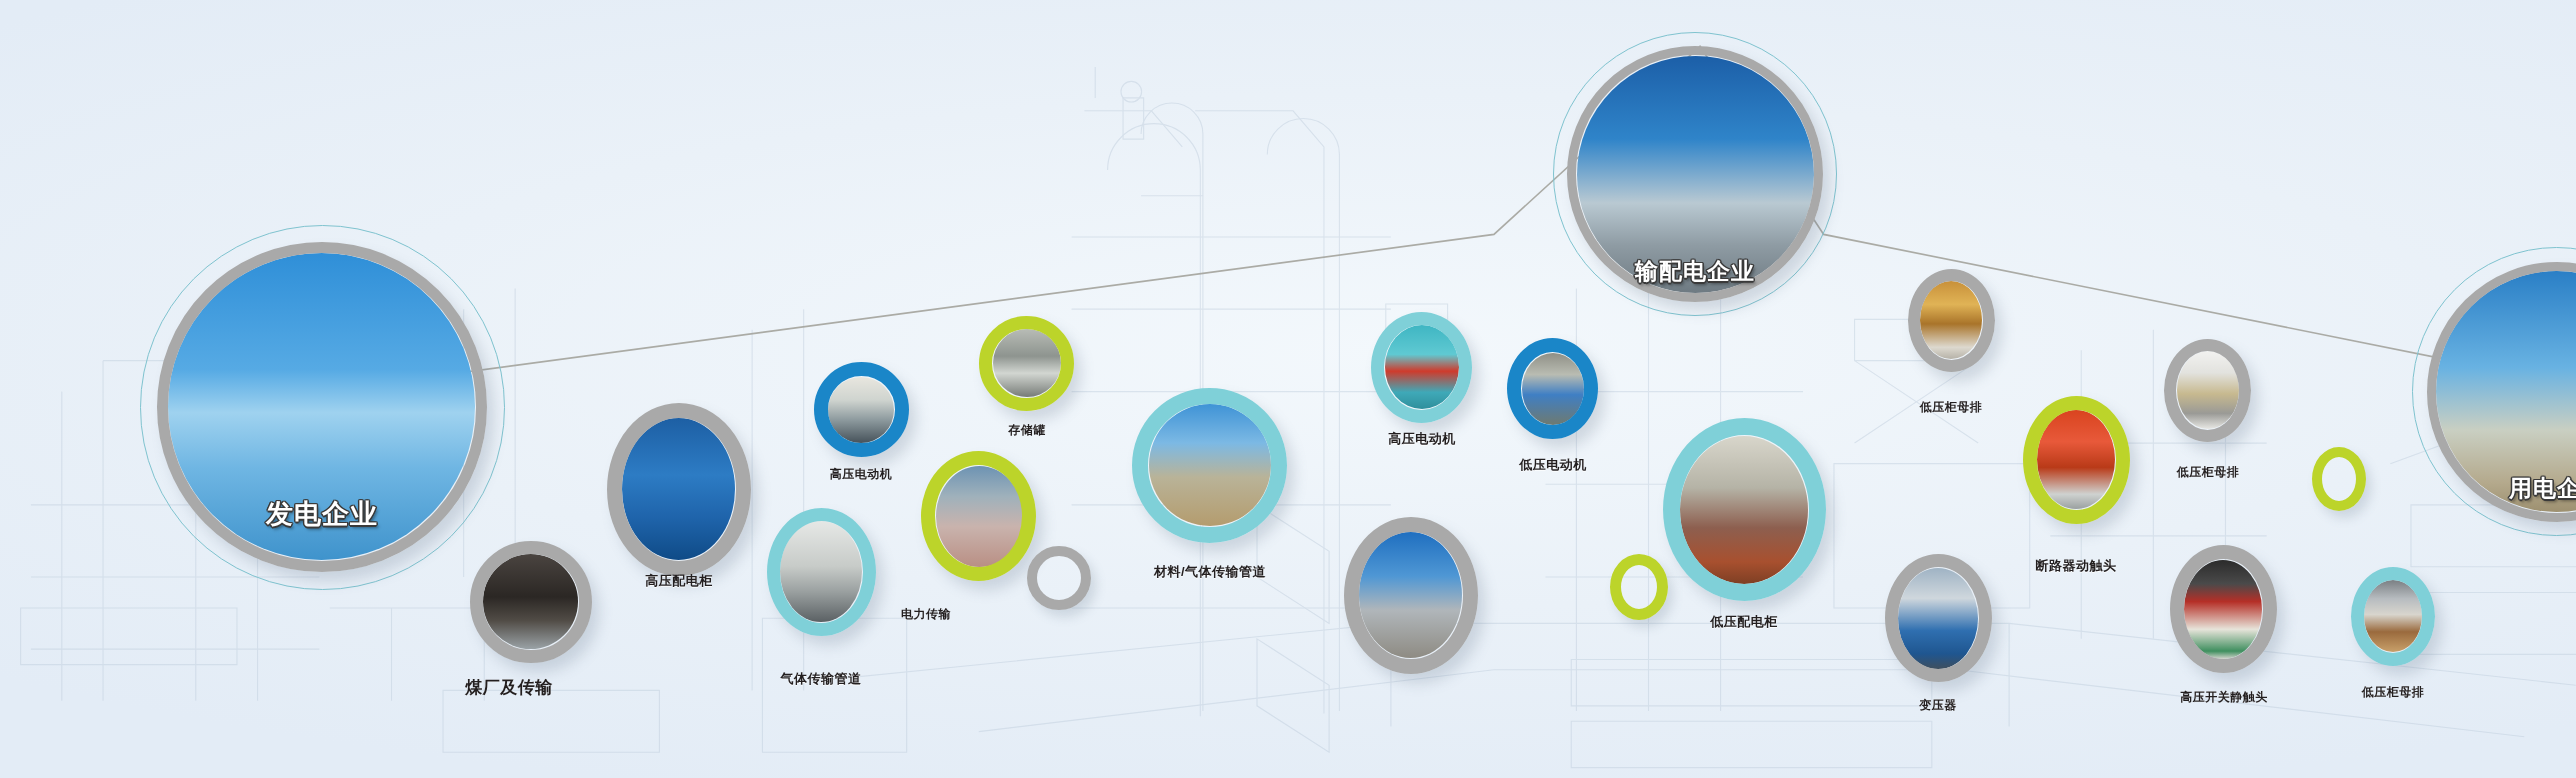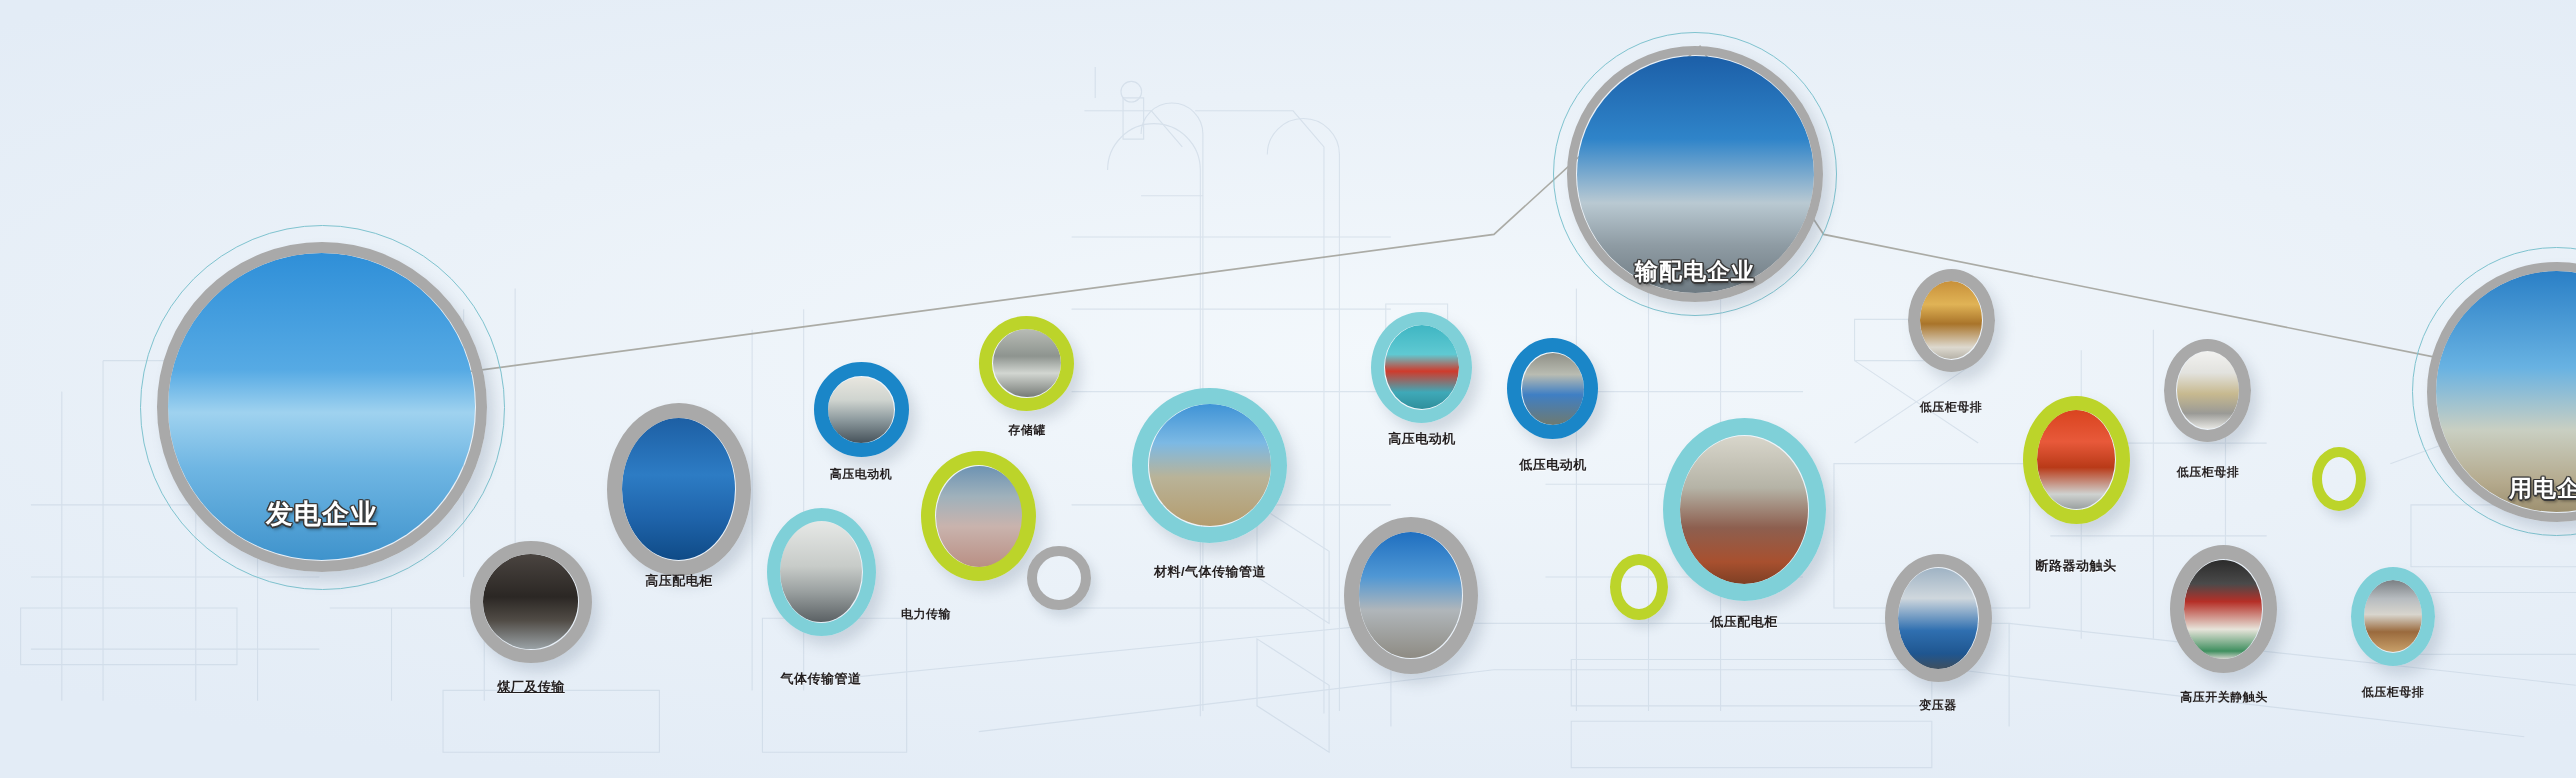--- a/index.html
+++ b/index.html
@@ -237,21 +237,21 @@
         <div class="hubtitle" style="left: 1567px; width: 256px; top: 256px; font-size: 23px;">输配电企业</div>
       </div>
       <div class="node hub">
         <div class="outline" style="left: 2412px; top: 247px; width: 289px; height: 289px; border-color: rgb(127, 195, 207);"></div>
         <div class="photo tex-consumer" style="left: 2436px; top: 271px; width: 241px; height: 241px;"></div>
         <div class="ring" style="left: 2427px; top: 262px; width: 260px; height: 260px; border: 9.3px solid rgb(169, 169, 169); background: transparent;"></div>
         <div class="hubtitle" style="left: 2427px; width: 260px; top: 473px; font-size: 23px;">用电企业</div>
       </div>
     </div>
   <div id="layer-caps">
-      <div class="cap" style="left: 531px; top: 687px; font-size: 13px; transform: translate(-50%, -50%); text-decoration: underline;">煤厂及传输</div>
+      <div class="cap" style="left: 509px; top: 687px; font-size: 17px; transform: translate(-50%, -50%);">煤厂及传输</div>
       <div class="cap" style="left: 679px; top: 581px; font-size: 13px; transform: translate(-50%, -50%);">高压配电柜</div>
       <div class="cap" style="left: 861px; top: 474px; font-size: 12px; transform: translate(-50%, -50%);">高压电动机</div>
       <div class="cap" style="left: 1027px; top: 430px; font-size: 12px; transform: translate(-50%, -50%);">存储罐</div>
       <div class="cap" style="left: 821px; top: 679px; font-size: 13px; transform: translate(-50%, -50%);">气体传输管道</div>
       <div class="cap" style="left: 926px; top: 614px; font-size: 12px; transform: translate(-50%, -50%);">电力传输</div>
       <div class="cap" style="left: 1210px; top: 572px; font-size: 13px; transform: translate(-50%, -50%);">材料/气体传输管道</div>
       <div class="cap" style="left: 1422px; top: 439px; font-size: 13px; transform: translate(-50%, -50%); font-family: Liberation Serif, serif;">高压电动机</div>
       <div class="cap" style="left: 1553px; top: 465px; font-size: 13px; transform: translate(-50%, -50%);">低压电动机</div>
       <div class="cap" style="left: 1744px; top: 622px; font-size: 13px; transform: translate(-50%, -50%);">低压配电柜</div>
       <div class="cap" style="left: 1951px; top: 407px; font-size: 12px; transform: translate(-50%, -50%);">低压柜母排</div>

